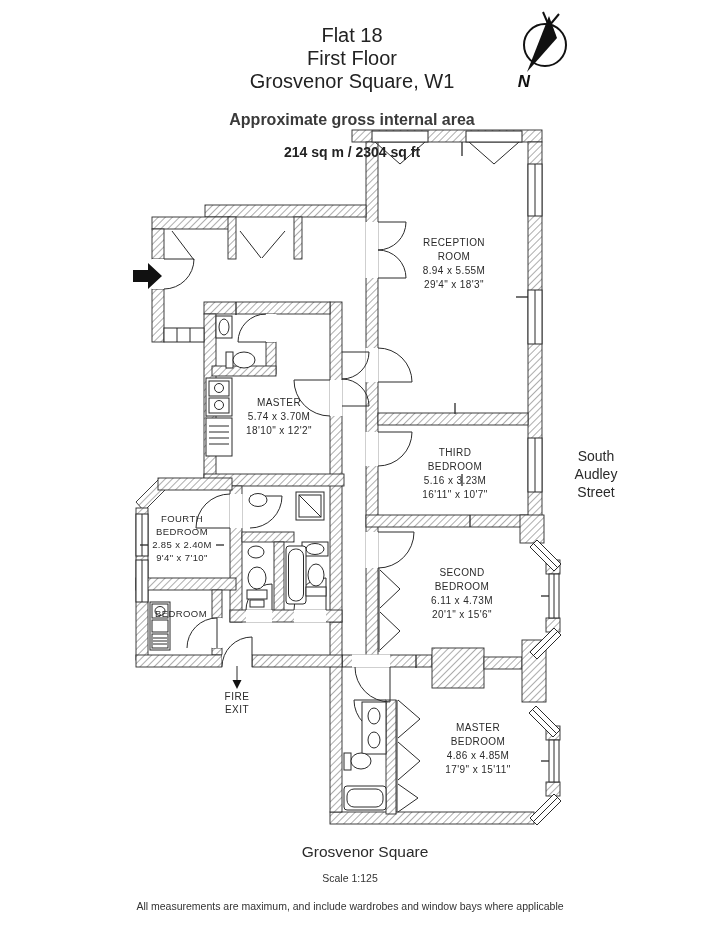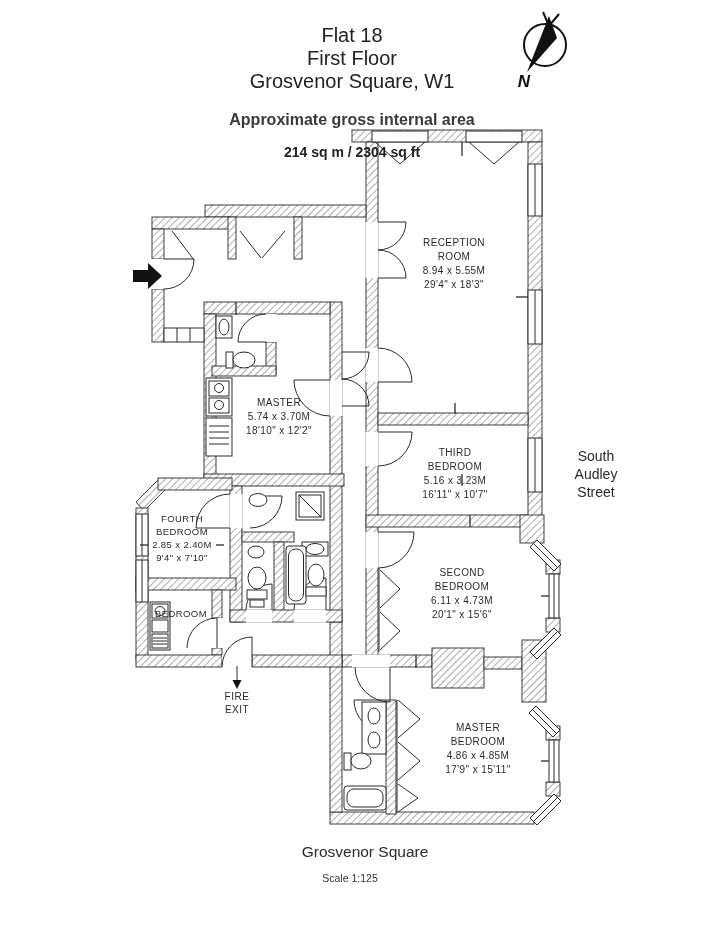--- a/index.html
+++ b/index.html
@@ -317,14 +317,15 @@
 
   <div class="note street" style="left:596px;top:447px;">
     <div>South</div>
     <div>Audley</div>
     <div>Street</div>
   </div>
 
   <div class="note square" style="left:349px;top:843px;">Grosvenor Square</div>
 
   <div class="ftr f-scale" style="top:872px;">Scale 1:125</div>
+  <div class="ftr f-disc" style="top:900px;">All measurements are maximum, and include wardrobes and window bays where applicable</div>
 
 </div>
 
 </body></html>

